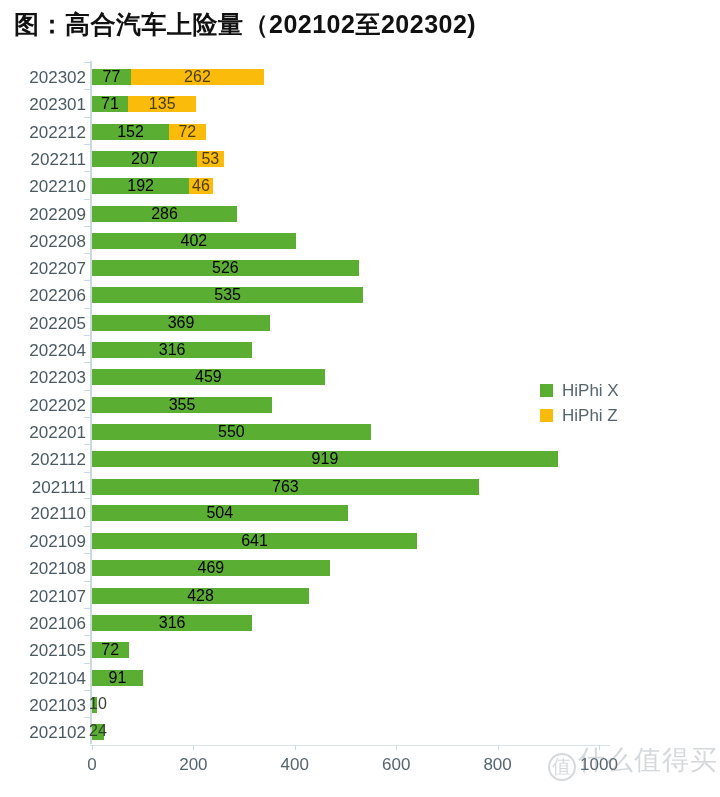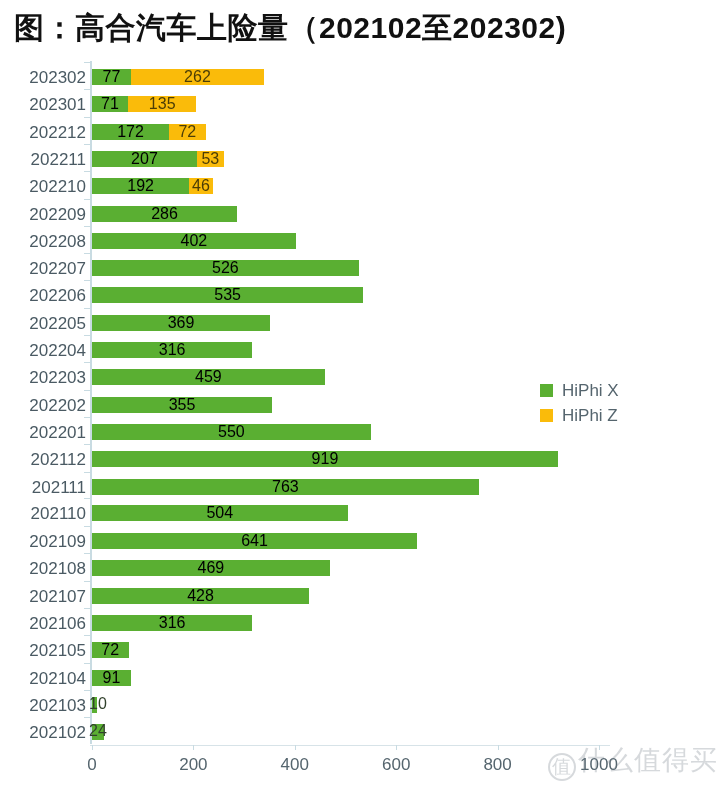--- a/index.html
+++ b/index.html
@@ -11,21 +11,21 @@
     font-family: "Liberation Sans", sans-serif;
     position: relative;
     overflow: hidden;
   }
 
   
   #chart-title {
     position: absolute;
     left: 14px;
     top: 8px;
-    font-size: 30px;
+    font-size: 25px;
     font-weight: bold;
     color: #111111;
     letter-spacing: 0.5px;
     white-space: nowrap;
   }
 
   
   #plot {
     position: absolute;
     left: 0;
@@ -217,21 +217,21 @@
           <div class="seg seg-z" style="width: 68.445px;">
             <span class="val">135</span>
           </div>
         </div>
       </div>
       <div class="row" style="top: 58.6px;">
         <div class="tick"></div>
         <div class="cat-label">202212</div>
         <div class="bars">
           <div class="seg seg-x" style="width: 77.064px;">
-            <span class="val">172</span>
+            <span class="val">152</span>
           </div>
           <div class="seg seg-z" style="width: 36.504px;">
             <span class="val">72</span>
           </div>
         </div>
       </div>
       <div class="row" style="top: 85.9px;">
         <div class="tick"></div>
         <div class="cat-label">202211</div>
         <div class="bars">
@@ -405,21 +405,21 @@
         <div class="bars">
           <div class="seg seg-x" style="width: 36.504px;">
             <span class="val">72</span>
           </div>
         </div>
       </div>
       <div class="row" style="top: 604.6px;">
         <div class="tick"></div>
         <div class="cat-label">202104</div>
         <div class="bars">
-          <div class="seg seg-x" style="width: 39px;">
+          <div class="seg seg-x" style="width: 51px;">
             <span class="val">91</span>
           </div>
         </div>
       </div>
       <div class="row" style="top: 631.9px;">
         <div class="tick"></div>
         <div class="cat-label">202103</div>
         <div class="bars">
           <div class="seg seg-x" style="width: 5.07px;"></div>
         </div>

